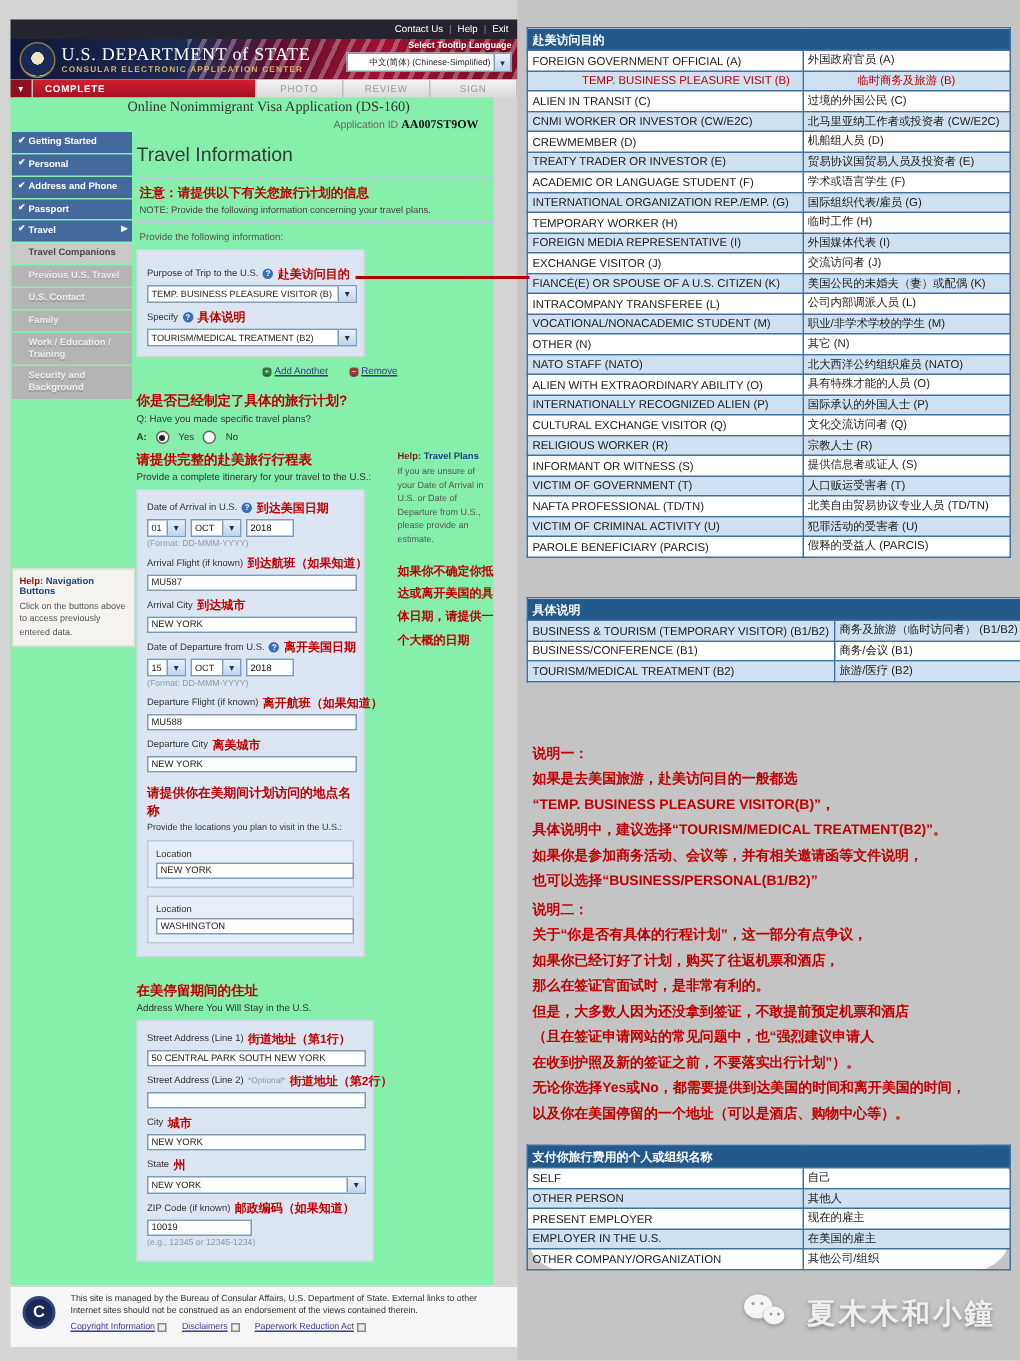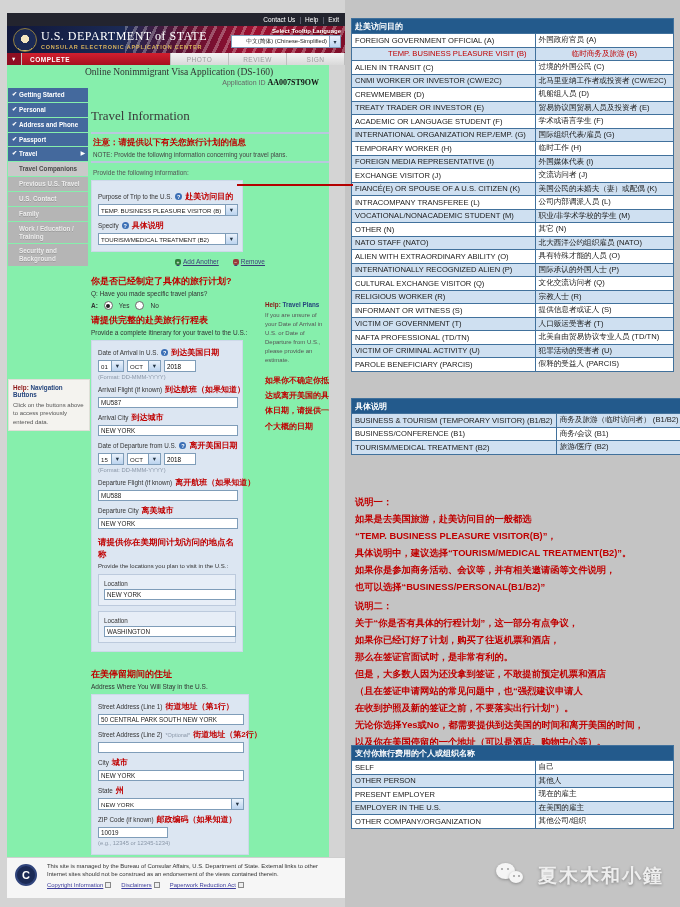--- a/index.html
+++ b/index.html
@@ -52,21 +52,21 @@
   .sb-item.done,.sb-item.active{background:#44699d;color:#fff;}
   .sb-item.sub{background:#c9c9c9;color:#4a4a4a;}
   .sb-item.locked{background:#b5b5b5;color:#ececec;text-shadow:0 1px 0 #9a9a9a;}
   .sb-help{margin-top:46px;background:#f4f3ef;border:1px solid #e0dfd8;padding:4px;width:72px;}
   .sb-help .ht{font-size:6.3px;font-weight:bold;color:#8c1515;}
   .sb-help .ht span{color:#24447c;}
   .sb-help .hb{font-size:6px;color:#555;margin-top:3px;line-height:1.4;}
 
   
   .main{position:absolute;left:84px;top:30px;width:258px;}
-  h1.pt{font-family:Liberation Serif, serif;font-size:13px;color:#3a3a3a;font-weight:normal;margin:13px 0 8px 0;}
+  h1.pt{font-family:Liberation Sans, sans-serif;font-size:13px;color:#3a3a3a;font-weight:normal;margin:0 0 8px 0;}
   .notebox{border-top:2px solid #b9c8de;border-bottom:2px solid #b9c8de;padding:3px 2px;margin-bottom:4px;}
   .cn-note{color:#c00000;font-weight:bold;font-size:8.5px;}
   .en-small{font-size:6.3px;color:#444;margin-top:2px;}
   .provide{font-size:6.5px;color:#555;margin:6px 0 4px 2px;}
   .bluebox{background:#dce6f2;border:1px solid #cdd9e9;width:152px;padding:6px;box-sizing:border-box;}
   .lblrow{font-size:6.3px;color:#333;margin:4px 0 2px 0;display:flex;align-items:center;gap:3px;white-space:nowrap;}
   .lblrow .cn{color:#c00000;font-weight:bold;font-size:8px;}
   .qicon{display:inline-flex;width:7px;height:7px;border-radius:50%;background:#3b6fb5;color:#fff;
          font-size:5.5px;align-items:center;justify-content:center;font-weight:bold;flex:0 0 7px;}
   .sel{display:flex;border:1px solid #7f9db9;background:#fff;height:12px;align-items:center;width:140px;box-sizing:border-box;}
@@ -116,21 +116,21 @@
   
   .right{position:absolute;left:345px;top:0;width:335px;height:907px;background:#c4c4c4;}
   .rtable{position:absolute;left:6px;width:323px;border-collapse:collapse;background:#fff;}
   .rtable td{border:1px solid #41719c;font-size:7.6px;color:#1a1a1a;padding:1px 3px;height:10.5px;white-space:nowrap;overflow:hidden;}
   .rtable td.en{width:57%;}
   .rtable .hdr td{background:#235a8c;color:#fff;font-weight:bold;font-size:8px;height:12px;}
   .rtable tr.even td{background:#cfe0f1;}
   .rtable tr.hl td{color:#c00000;padding-left:36px;}
   .t1{top:18px;}
   .t2{top:398px;}
-  .t3{top:745px;}
+  .t3{top:763px;border-radius:25px;}
   .rnote{position:absolute;left:10px;width:320px;color:#c00000;font-weight:bold;font-size:9.3px;line-height:17px;}
   .n1{top:494px;}
   .n2{top:598px;}
 
   
   .wm{position:absolute;right:16px;bottom:18px;display:flex;align-items:center;gap:8px;opacity:.92;}
   .wm .txt{font-size:19px;font-weight:bold;color:#f2f2f2;text-shadow:0 1px 3px rgba(60,60,60,.55);letter-spacing:2px;}
   .wx{position:relative;width:34px;height:26px;}
   .wx .b1{position:absolute;left:0;top:0;width:19px;height:16px;border-radius:50%;background:#fafafa;box-shadow:0 1px 3px rgba(80,80,80,.5);}
   .wx .b2{position:absolute;left:13px;top:8px;width:14px;height:12px;border-radius:50%;background:#fafafa;box-shadow:0 1px 3px rgba(80,80,80,.5);}

